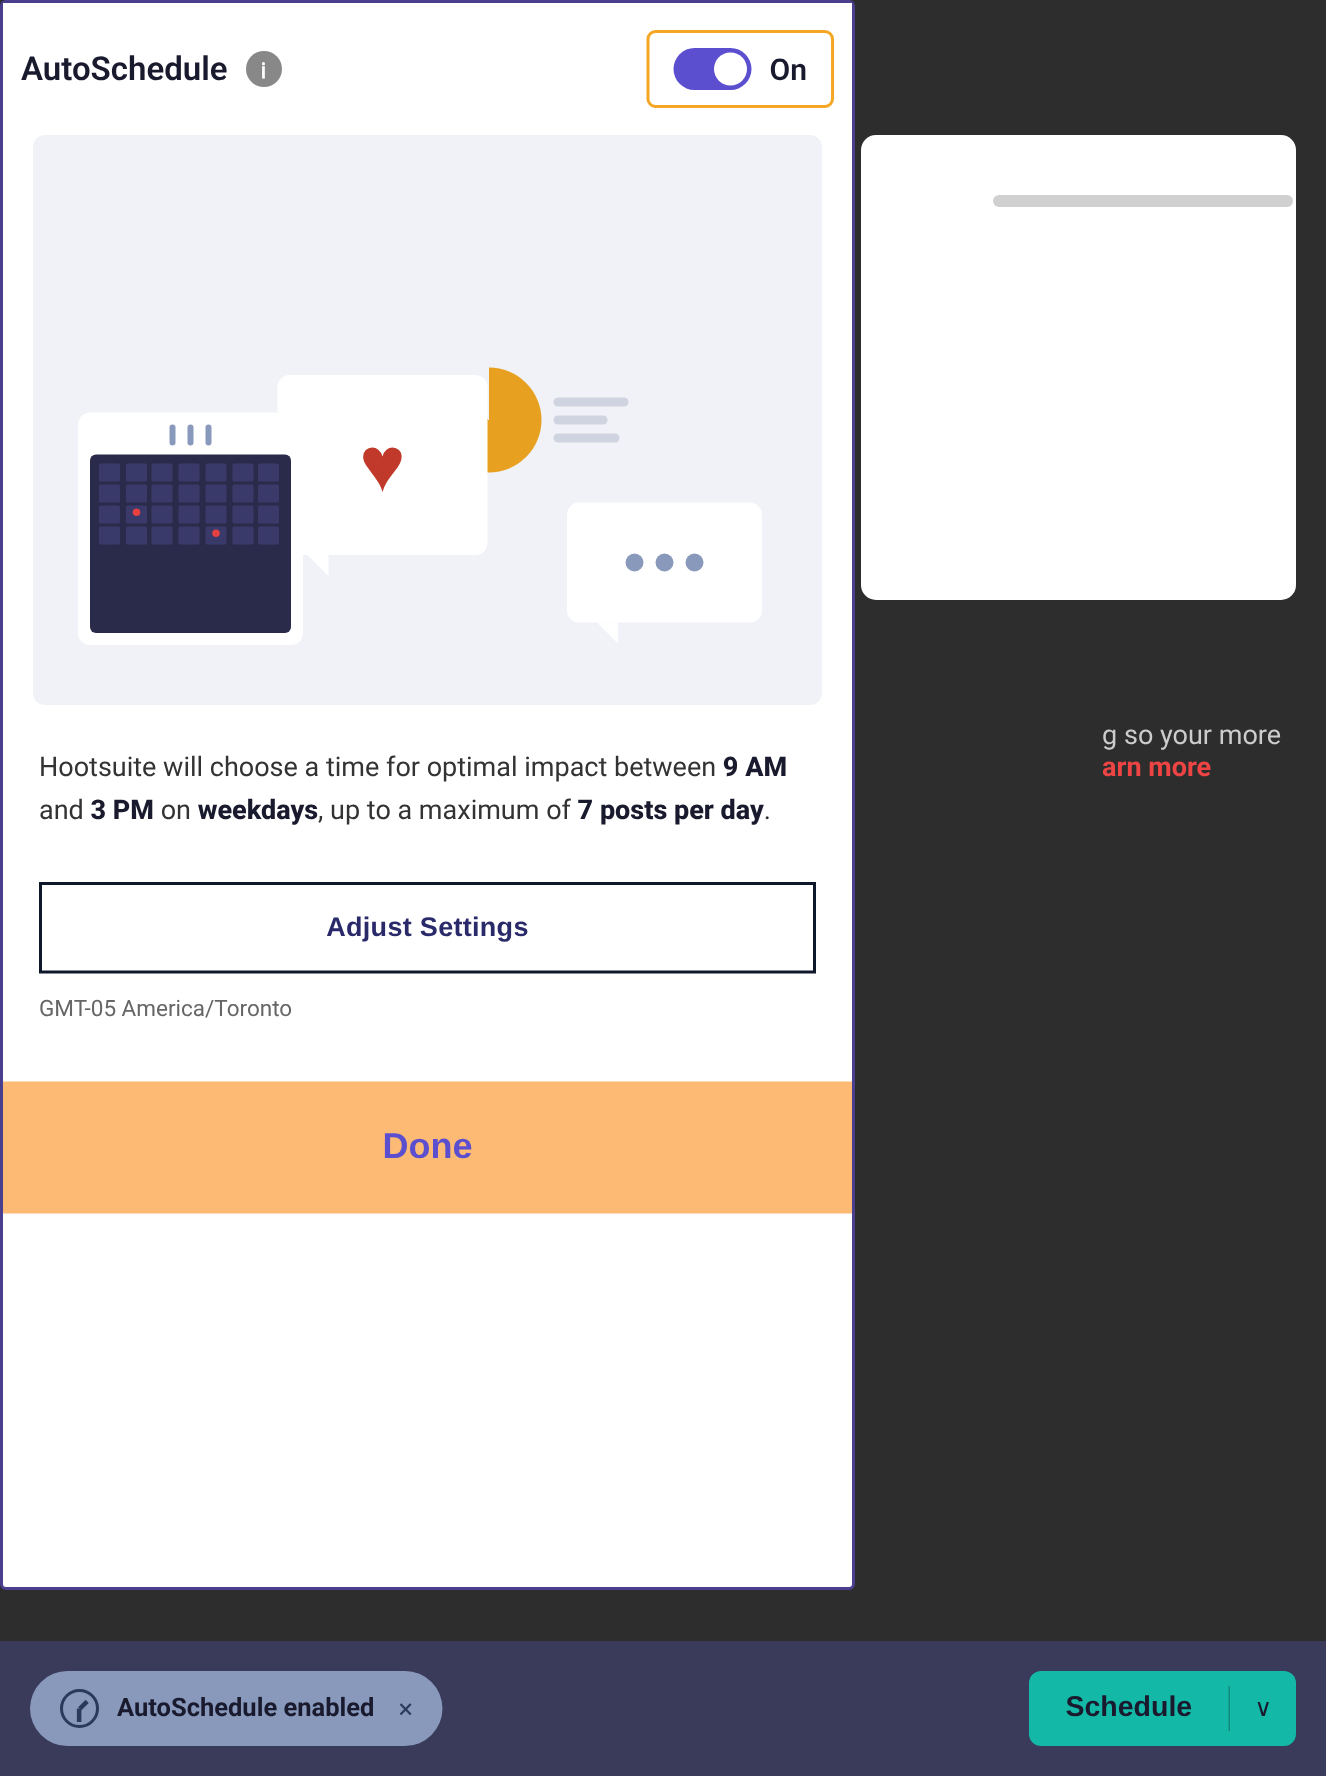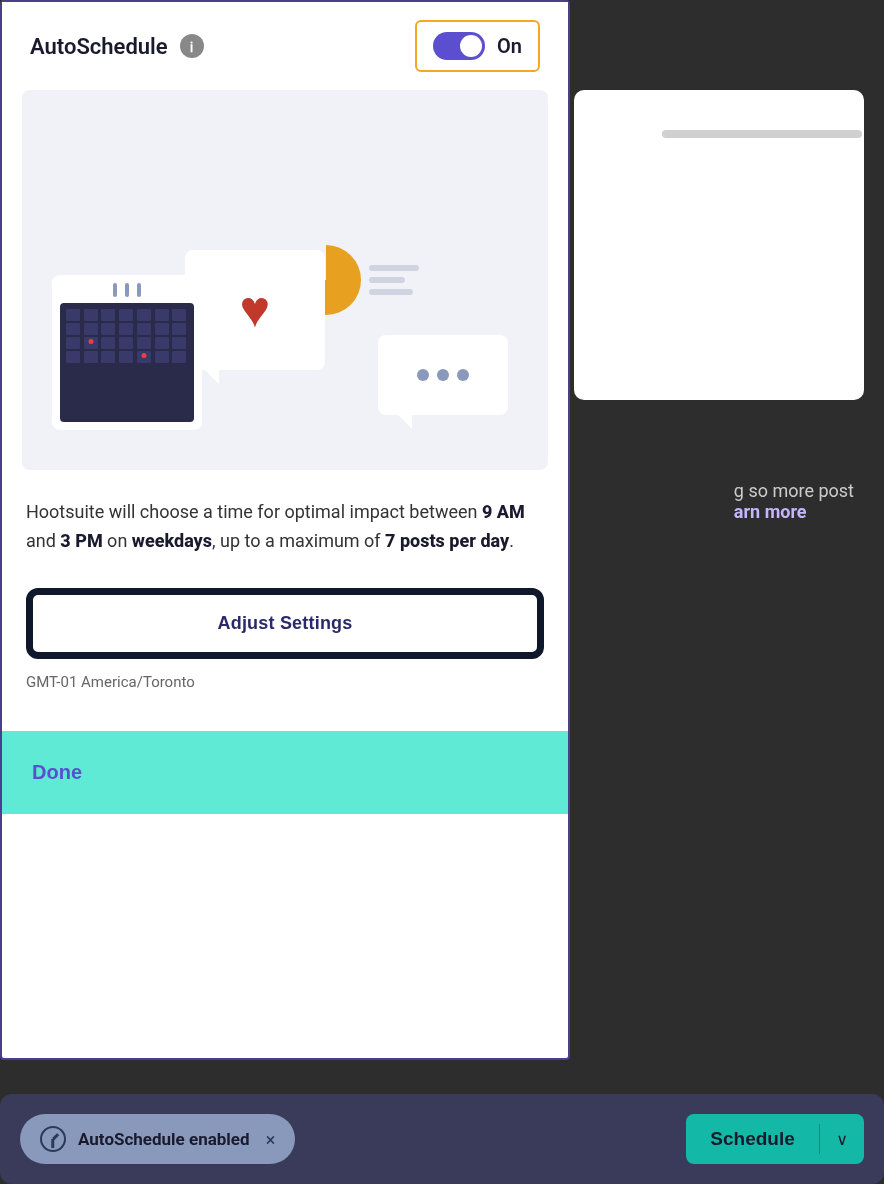--- a/index.html
+++ b/index.html
@@ -51,40 +51,40 @@
       color: white;
     }
     .dark-text-area .line1 {
       font-size: 18px;
       font-weight: 400;
       color: #ccc;
     }
     .dark-text-area .line2 {
       font-size: 18px;
       font-weight: 700;
-      color: #c4b5fd;
+      color: #ef4444;
     }
 
     
     .popup-panel {
       position: absolute;
       top: 0;
       left: 0;
       width: 570px;
       background: white;
       border: 2px solid #4a3f8f;
       border-radius: 4px;
       min-height: 1060px;
     }
 
     
     .popup-header {
       display: flex;
       align-items: center;
-      padding: 18px 28px;
+      padding: 18px 12px;
       background: white;
       border-bottom: none;
       gap: 12px;
     }
 
     .header-title {
       font-size: 22px;
       font-weight: 600;
       color: #1a1a2e;
       letter-spacing: 0;
@@ -328,22 +328,22 @@
       font-weight: 800;
       color: #1a1a2e;
     }
 
     
     .adjust-btn {
       display: block;
       width: calc(100% - 48px);
       margin: 16px 24px 10px 24px;
       padding: 18px;
-      border: 7px solid #0f172a;
-      border-radius: 12px;
+      border: 2px solid #0f172a;
+      border-radius: 0;
       background: white;
       font-size: 18px;
       font-weight: 700;
       color: #2a2a6a;
       cursor: pointer;
       text-align: center;
       letter-spacing: 0.2px;
     }
 
     .timezone-text {
@@ -351,42 +351,41 @@
       font-size: 15px;
       color: #666;
     }
 
     
     .done-btn {
       display: block;
       width: 100%;
       padding: 30px;
       border: none;
-      background: #5eead4;
-      font-size: 20px;
+      background: #fdba74;
+      font-size: 24px;
       font-weight: 700;
       color: #5b4fcf;
       cursor: pointer;
-      text-align: left;
+      text-align: center;
       margin-top: 40px;
     }
 
     
     .bottom-bar {
       position: absolute;
       bottom: 0;
       left: 0;
       width: 884px;
       height: 90px;
       background: #3a3a5a;
       display: flex;
       align-items: center;
       padding: 0 20px;
       gap: 16px;
-      border-radius: 12px;
     }
 
     .notification-pill {
       display: flex;
       align-items: center;
       gap: 12px;
       background: #8899bb;
       border-radius: 30px;
       padding: 12px 20px;
       flex: 0 0 auto;
@@ -478,21 +477,21 @@
   </style>
 </head>
 <body>
 
 <div class="dark-bg"></div>
 
 <div class="right-panel"></div>
 <div class="right-panel-scrollbar"></div>
 
 <div class="dark-text-area">
-  <div class="line1">g so more post</div>
+  <div class="line1">g so your more</div>
   <div class="line2">arn more</div>
 </div>
 
 <div class="popup-panel">
 
   <div class="popup-header">
     <span class="header-title">AutoSchedule</span>
     <div class="info-icon">ℹ</div>
     <div class="toggle-wrapper">
       <div class="toggle-switch">
@@ -566,21 +565,21 @@
   </div>
 
   <div class="description-area">
     <p class="description-text">
       Hootsuite will choose a time for optimal impact between <strong>9 AM</strong> and <strong>3 PM</strong> on <strong>weekdays</strong>, up to a maximum of <strong>7 posts per day</strong>.
     </p>
   </div>
 
   <button class="adjust-btn">Adjust Settings</button>
 
-  <p class="timezone-text">GMT-01 America/Toronto</p>
+  <p class="timezone-text">GMT-05 America/Toronto</p>
 
   <button class="done-btn">Done</button>
 
 </div>
 
 <div class="bottom-bar">
 
   <div class="notification-pill">
     <div class="clock-icon-circle">
       <div class="clock-hand-h"></div>

